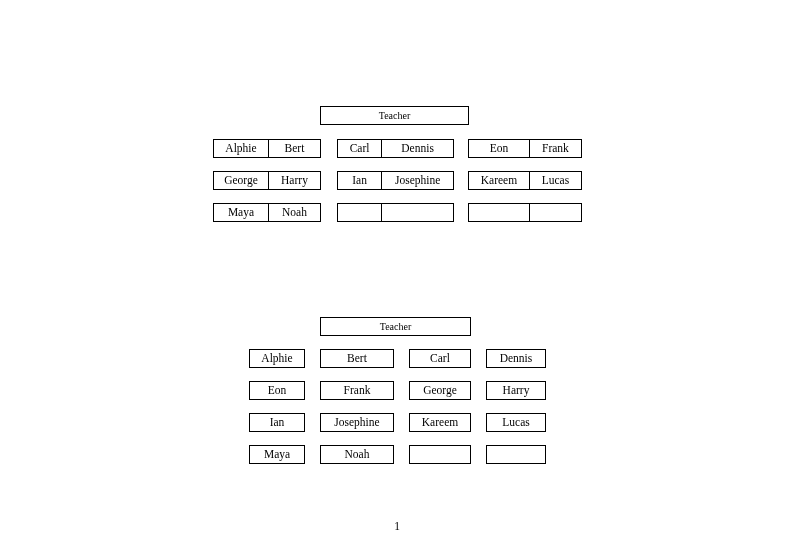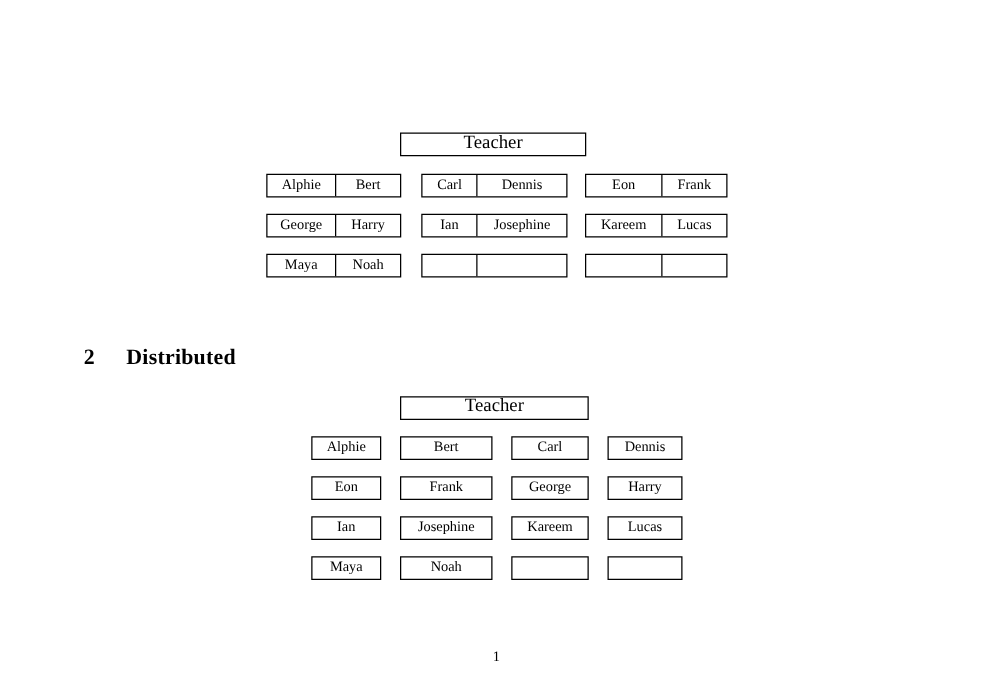--- a/index.html
+++ b/index.html
@@ -63,23 +63,23 @@
   }
 
   
   .teacher-box {
     position: absolute;
     border: 1px solid #000000;
     box-sizing: border-box;
     background: #ffffff;
     height: 19px;
     display: flex;
-    align-items: flex-start;
+    align-items: center;
     justify-content: center;
-    font-size: 15px;
+    font-size: 10px;
     line-height: 1;
     white-space: nowrap;
   }
 
   
   #s1-teacher { left: 320px; top: 106px; width: 149px; }
 
   .s1-g1 { left: 213px; width: 108px; }
   .s1-g2 { left: 337px; width: 117px; }
   .s1-g3 { left: 468px; width: 114px; }
@@ -175,23 +175,20 @@
   </div>
   <div class="cellrow s1-g3 s1-r2">
     <div class="cell">Kareem</div>
     <div class="cell">Lucas</div>
   </div>
   <div class="cellrow s1-g3 s1-r3">
     <div class="cell"></div>
     <div class="cell"></div>
   </div>
 
-  <div class="section-heading" id="heading-2">
-    <span class="sec-num">2</span><span>Distributed</span>
-  </div>
 
   <div class="teacher-box" id="s2-teacher">
     <span>Teacher</span>
   </div>
 
   <div class="s2-box s2-c1 s2-r1">Alphie</div>
   <div class="s2-box s2-c2 s2-r1">Bert</div>
   <div class="s2-box s2-c3 s2-r1">Carl</div>
   <div class="s2-box s2-c4 s2-r1">Dennis</div>
 

